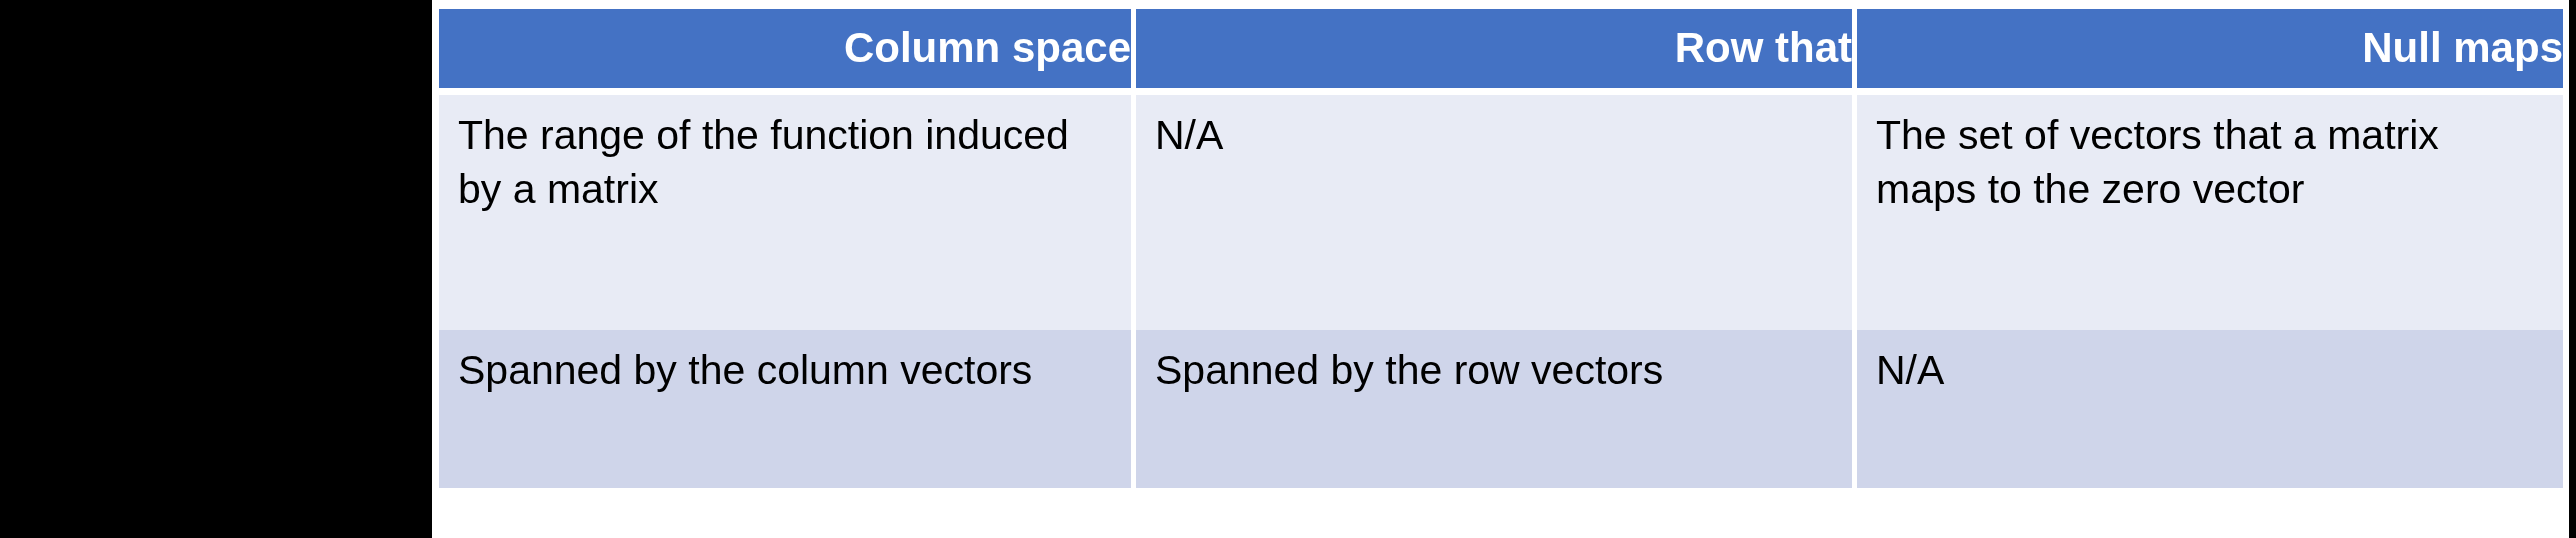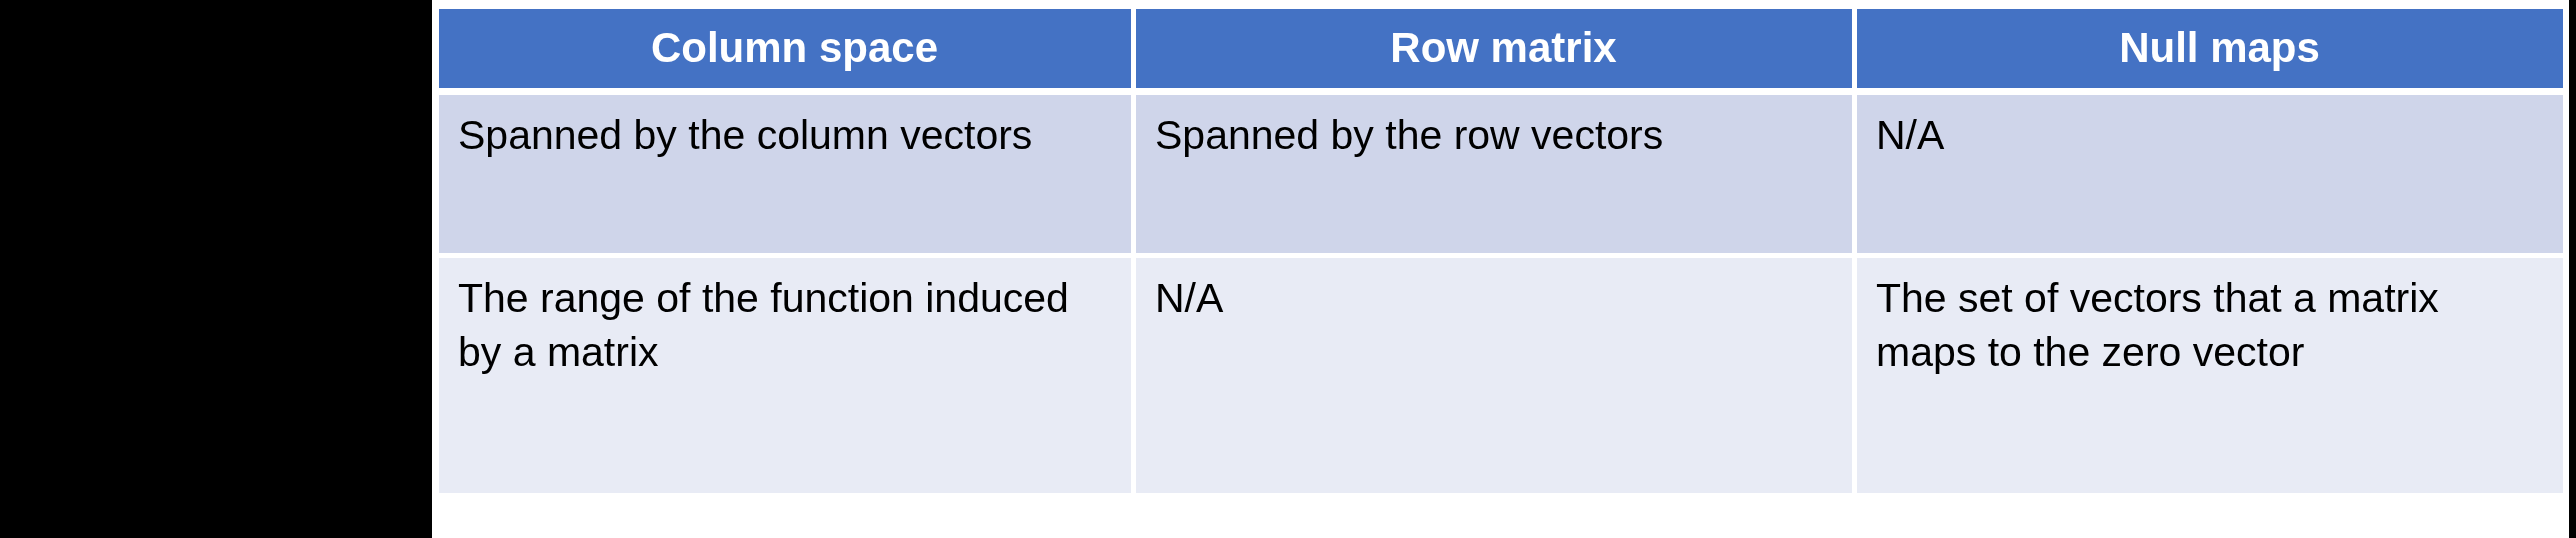--- a/index.html
+++ b/index.html
@@ -46,21 +46,21 @@
   #comparison-table col.c1 { width: 697px; }
   #comparison-table col.c2 { width: 721px; }
   #comparison-table col.c3 { width: 706px; }
 
   .hdr-row th {
     background: #4472C4;
     color: #FFFFFF;
     font-weight: bold;
     font-size: 42px;
     line-height: 1.08;
-    text-align: center;
+    text-align: right;
     vertical-align: middle;
     padding: 16px 0 17.4px 19px;
     height: 60px;
     box-sizing: border-box;
     border-right: 5.8px solid #FFFFFF;
     border-bottom: 7.3px solid #FFFFFF;
   }
   .hdr-row th.last { border-right: 0; }
 
   .body-row td {
@@ -103,47 +103,47 @@
       <col class="c1">
       <col class="c2">
       <col class="c3">
     </colgroup>
     <thead>
       <tr class="hdr-row">
         <th>
           <span class="cell-text">Column space</span>
         </th>
         <th>
-          <span class="cell-text">Row matrix</span>
+          <span class="cell-text">Row that</span>
         </th>
         <th class="last">
           <span class="cell-text">Null maps</span>
         </th>
       </tr>
     </thead>
     <tbody>
+      <tr class="body-row row-b">
+        <td>
+          <span class="cell-text">The range of the function induced by a matrix</span>
+        </td>
+        <td>
+          <span class="cell-text">N/A</span>
+        </td>
+        <td class="last">
+          <span class="cell-text">The set of vectors that a matrix maps to the zero vector</span>
+        </td>
+      </tr>
       <tr class="body-row row-a">
         <td>
           <span class="cell-text">Spanned by the column vectors</span>
         </td>
         <td>
           <span class="cell-text">Spanned by the row vectors</span>
         </td>
         <td class="last">
           <span class="cell-text">N/A</span>
         </td>
       </tr>
-      <tr class="body-row row-b">
-        <td>
-          <span class="cell-text">The range of the function induced by a matrix</span>
-        </td>
-        <td>
-          <span class="cell-text">N/A</span>
-        </td>
-        <td class="last">
-          <span class="cell-text">The set of vectors that a matrix maps to the zero vector</span>
-        </td>
-      </tr>
     </tbody>
   </table>
 
 </div>
 
 
 </body></html>

